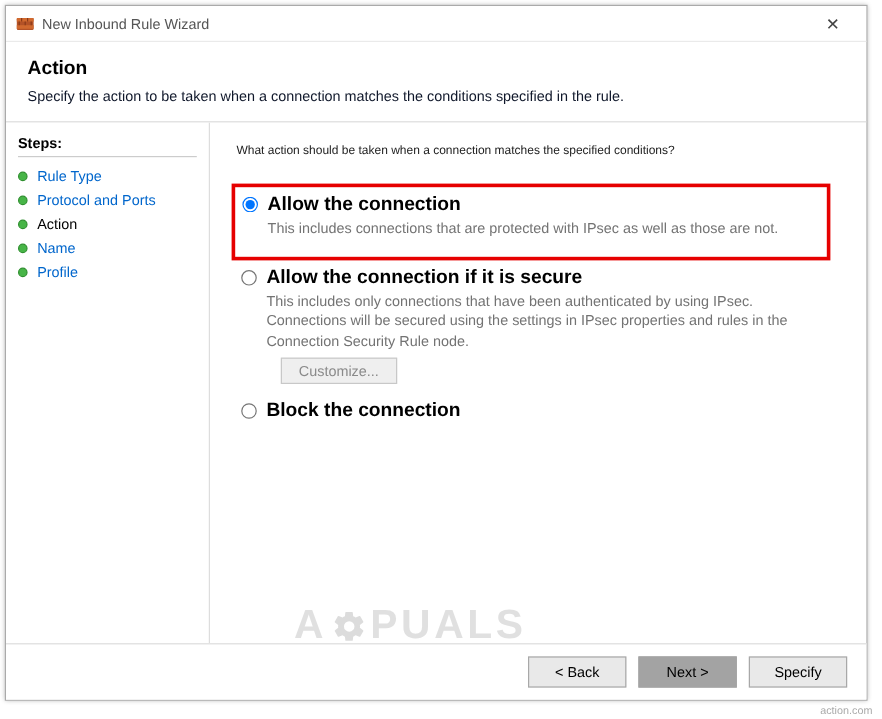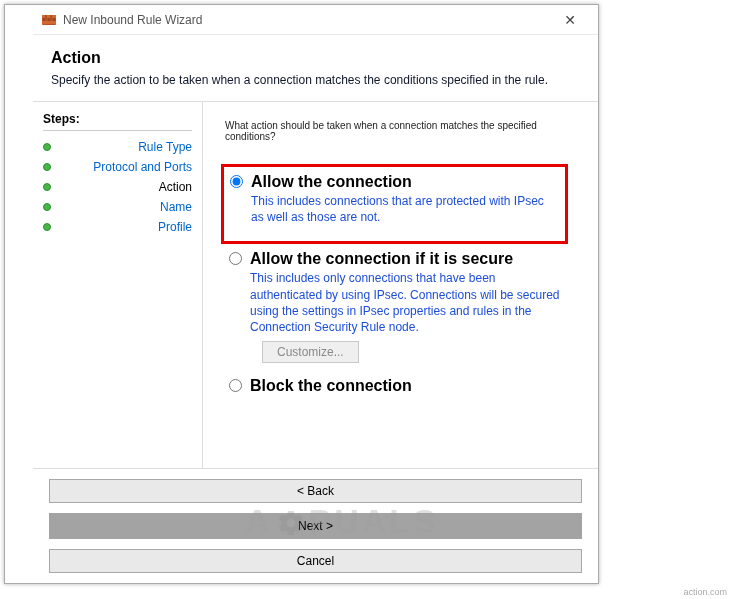--- a/index.html
+++ b/index.html
@@ -10,28 +10,27 @@
       font-size: 12px;
       background: #fff;
       color: #000;
       width: 735px;
       height: 599px;
       position: relative;
       overflow: hidden;
     }
     .window {
       border: 1px solid #aaa;
-      width: 595px;
+      width: 719px;
       height: 580px;
       margin: 4px;
       background: #fff;
       display: flex;
       flex-direction: column;
       box-shadow: 0 0 4px rgba(0,0,0,0.3);
-      padding-left: 28px;
     }
     .titlebar {
       display: flex;
       align-items: center;
       padding: 6px 8px;
       border-bottom: 1px solid #eaeaea;
       height: 30px;
       font-size: 12px;
       color: #555;
     }
@@ -76,21 +75,20 @@
       font-size: 12px;
       margin-bottom: 4px;
     }
     .steps-line { border-top: 1px solid #ccc; margin-bottom: 6px; }
     .step-item {
       display: flex;
       align-items: center;
       padding: 3px 0;
       font-size: 12px;
       cursor: default;
-      justify-content: space-between;
     }
     .step-item .bullet {
       width: 8px; height: 8px; border-radius: 50%;
       background: #47b547;
       border: 1px solid #2f8f2f;
       margin-right: 8px;
       flex-shrink: 0;
     }
     .step-item.link { color: #0066cc; }
     .step-item.current { color: #000; }
@@ -114,21 +112,21 @@
       margin: 2px 8px 0 4px;
       width: 13px; height: 13px;
     }
     .opt-body { flex: 1; padding-right: 12px; }
     .opt-label {
       font-weight: bold;
       font-size: 16px;
     }
     .opt-desc {
       font-size: 12px;
-      color: #1d4ed8;
+      color: #737373;
       margin-top: 2px;
       line-height: 1.35;
     }
     .highlight-box {
       border: 3px solid #e60000;
       padding: 6px 4px 8px 2px;
       margin-bottom: 6px;
       margin-left: -4px;
       margin-right: 8px;
     }
@@ -142,21 +140,20 @@
       color: #8a8a8a;
       cursor: default;
     }
     .footer {
       border-top: 1px solid #ddd;
       padding: 10px 16px;
       display: flex;
       justify-content: flex-end;
       gap: 10px;
       background: #fff;
-      flex-direction: column;
     }
     .footer button {
       min-width: 82px;
       padding: 4px 10px;
       font-size: 12px;
       background: #e9e9e9;
       border: 1px solid #a8a8a8;
       cursor: default;
     }
     .footer button.primary {
@@ -272,21 +269,21 @@
           </div>
         </div>
 
       </div>
     </div>
   </div>
 
   <div class="footer">
     <button>&lt; Back</button>
     <button class="primary">Next &gt;</button>
-    <button>Cancel</button>
+    <button>Specify</button>
   </div>
 </div>
 
 <div class="watermark">
   <span>A</span>
   <span class="gear">
     <svg width="30" height="30" viewBox="0 0 24 24" fill="currentColor">
         <path d="M19.14,12.94a7,7,0,0,0,.05-.94,7,7,0,0,0-.05-.94l2.11-1.65a.5.5,0,0,0,.12-.64l-2-3.46a.5.5,0,0,0-.61-.22l-2.49,1a7,7,0,0,0-1.63-.94L14.4,2.81a.5.5,0,0,0-.5-.41h-4a.5.5,0,0,0-.5.41L9.16,5.15a7,7,0,0,0-1.63.94l-2.49-1a.5.5,0,0,0-.61.22l-2,3.46a.5.5,0,0,0,.12.64L4.66,11.06a7,7,0,0,0,0,1.88L2.55,14.59a.5.5,0,0,0-.12.64l2,3.46a.5.5,0,0,0,.61.22l2.49-1a7,7,0,0,0,1.63.94l.24,2.34a.5.5,0,0,0,.5.41h4a.5.5,0,0,0,.5-.41l.24-2.34a7,7,0,0,0,1.63-.94l2.49,1a.5.5,0,0,0,.61-.22l2-3.46a.5.5,0,0,0-.12-.64ZM12,15.5A3.5,3.5,0,1,1,15.5,12,3.5,3.5,0,0,1,12,15.5Z"></path>
       </svg>
   </span>

